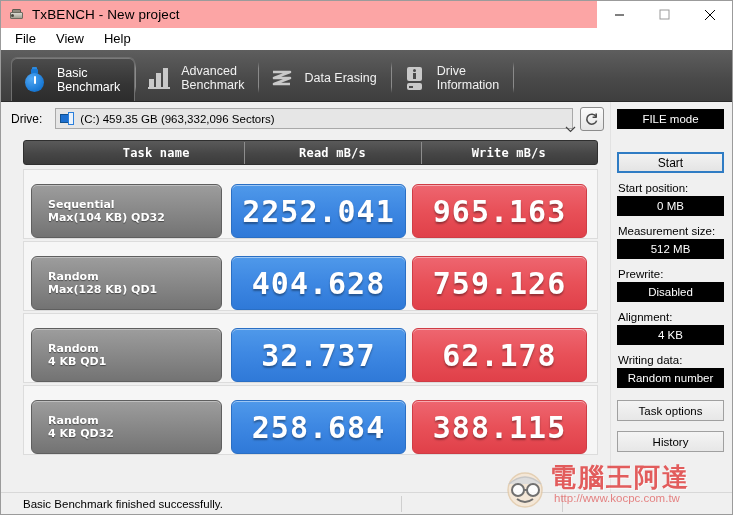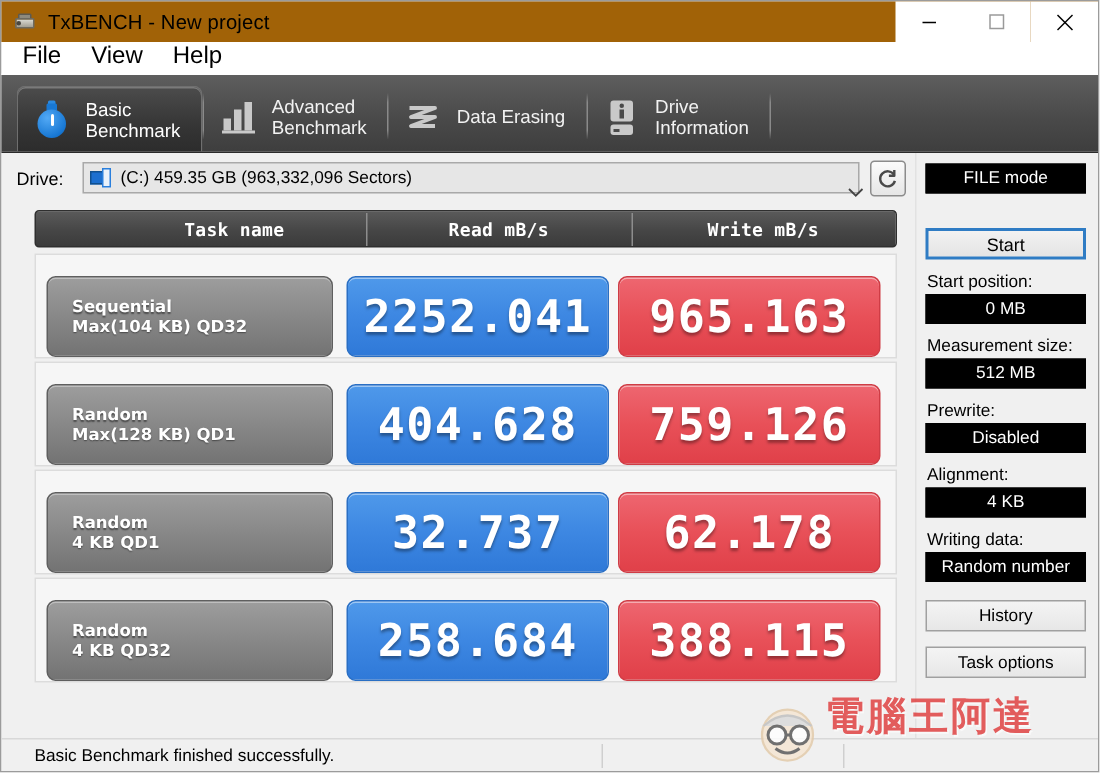--- a/index.html
+++ b/index.html
@@ -14,21 +14,21 @@
     width: 733px; height: 515px;
     background: #f0f0f0;
     border: 1px solid #9b9b9b;
     display: flex;
     flex-direction: column;
   }
 
   
   .titlebar {
     height: 27px;
-    background: #a16207;
+    background: #fca5a5;
     display: flex;
     align-items: center;
     flex: 0 0 auto;
     position: relative;
   }
   .title-icon {
     width: 16px; height: 16px;
     margin-left: 8px; margin-right: 7px;
     position: relative;
     flex: 0 0 auto;
@@ -62,21 +62,21 @@
   .menubar {
     height: 22px;
     background: #ffffff;
     display: flex;
     align-items: center;
     padding-left: 8px;
     flex: 0 0 auto;
     border-bottom: 1px solid #ffffff;
   }
   .menu-item {
-    font-size: 16px; color: #000;
+    font-size: 13px; color: #000;
     padding: 2px 10px 3px 6px;
     margin-right: 4px;
   }
 
   
   .tabstrip {
     height: 52px;
     background: linear-gradient(#5e5e5e, #4a4a4a 55%, #3e3e3e);
     display: flex;
     align-items: stretch;
@@ -551,22 +551,22 @@
 
       <div class="field-label field-gap">Prewrite:</div>
       <div class="black-box">Disabled</div>
 
       <div class="field-label field-gap">Alignment:</div>
       <div class="black-box">4 KB</div>
 
       <div class="field-label field-gap">Writing data:</div>
       <div class="black-box">Random number</div>
 
+      <div class="plain-btn">Task options</div>
       <div class="plain-btn">History</div>
-      <div class="plain-btn">Task options</div>
     </div>
 
   </div>
 
   <div class="statusbar">
     <div class="sb-panel sb-main">Basic Benchmark finished successfully.</div>
     <div class="sb-sep"></div>
     <div class="sb-panel sb-mid"></div>
     <div class="sb-sep"></div>
     <div class="sb-panel sb-right"></div>
@@ -575,15 +575,16 @@
   <div class="watermark">
     <svg class="wm-face" viewBox="0 0 42 40">
       <circle cx="21" cy="22" r="17" fill="#f6e6d2" stroke="#e2c9a8" stroke-width="1.5"></circle>
       <path d="M5 16 Q21 2 37 16" fill="#d9d9d9" stroke="#bfbfbf" stroke-width="1.5"></path>
       <circle cx="14" cy="22" r="6" fill="#ffffff" stroke="#555" stroke-width="2"></circle>
       <circle cx="29" cy="22" r="6" fill="#ffffff" stroke="#555" stroke-width="2"></circle>
       <line x1="20" y1="22" x2="23" y2="22" stroke="#555" stroke-width="2"></line>
       <path d="M13 31 Q21 37 29 31" fill="none" stroke="#555" stroke-width="2"></path>
     </svg>
     <div class="wm-cn">電腦王阿達</div>
+    <div class="wm-url">http://www.kocpc.com.tw</div>
   </div>
 
 </div>
 
 </body></html>

